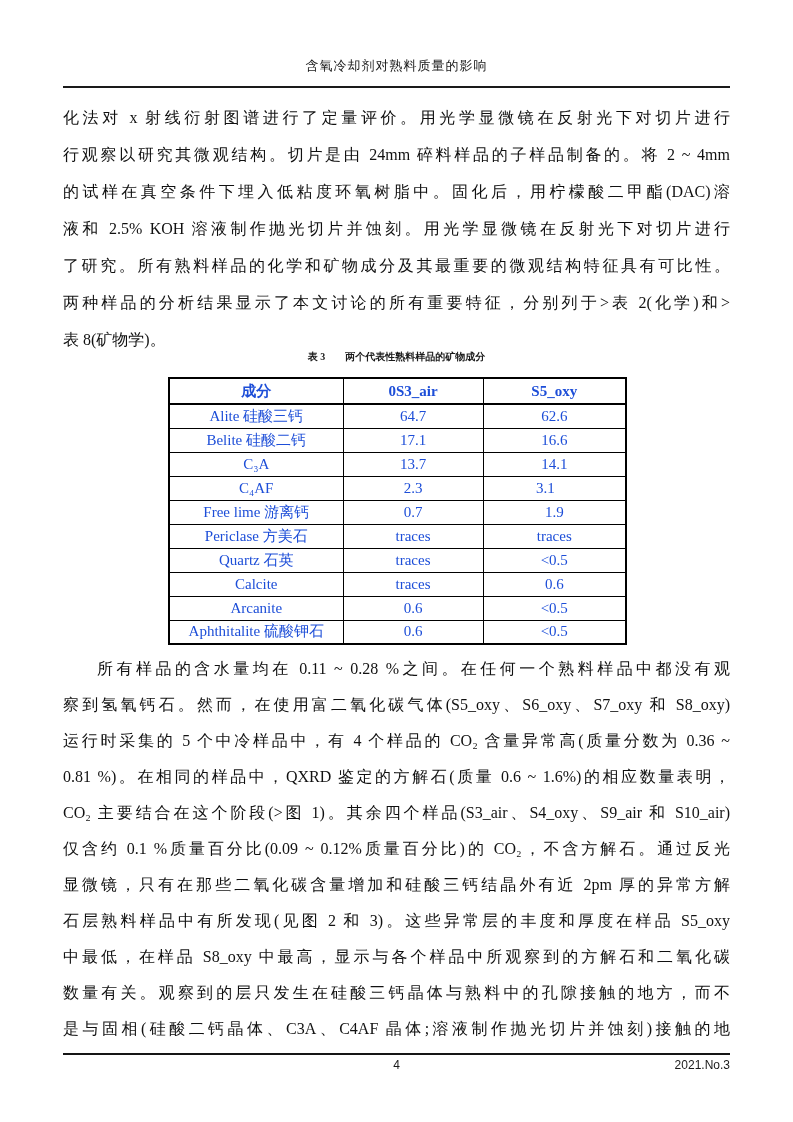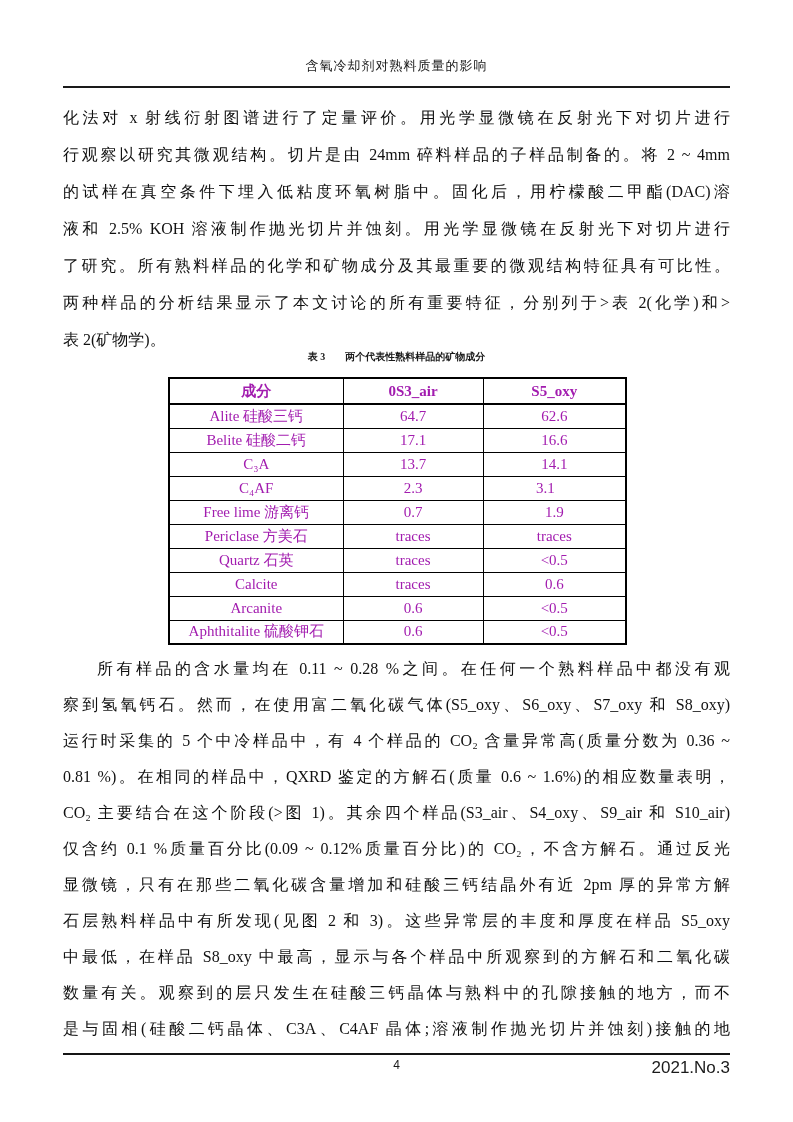--- a/index.html
+++ b/index.html
@@ -57,21 +57,21 @@
   .caption-title { margin-left: 20px; }
   
   table.minerals {
     position: absolute;
     top: 377px; left: 168px;
     width: 457px;
     border-collapse: collapse;
     table-layout: fixed;
     border: 2px solid #000;
     font-size: 15px;
-    color: #a21caf;
+    color: #1d4ed8;
   }
   table.minerals th, table.minerals td {
     border: 1px solid #000;
     height: 24px;
     text-align: center;
     vertical-align: middle;
     padding: 0;
   }
   table.minerals thead th {
     font-weight: bold;
@@ -92,41 +92,41 @@
     position: absolute;
     top: 1058px; left: 63px; width: 667px;
     text-align: center;
     font-size: 12px;
     font-family: "Liberation Sans", "DejaVu Sans", sans-serif;
     color: #1a1a1a;
   }
   .footer-issue {
     position: absolute;
     top: 1058px; right: 63px;
-    font-size: 17px;
+    font-size: 12px;
     font-family: "Liberation Sans", "DejaVu Sans", sans-serif;
     color: #1a1a1a;
   }
 </style>
 </head>
 <body>
 
 <div class="page">
 
   <div class="running-header">含氧冷却剂对熟料质量的影响</div>
   <div class="header-rule"></div>
 
   <div class="para p1">
     <div class="line">化法对 x 射线衍射图谱进行了定量评价。用光学显微镜在反射光下对切片进行</div>
     <div class="line">行观察以研究其微观结构。切片是由 24mm 碎料样品的子样品制备的。将 2 ~ 4mm</div>
     <div class="line">的试样在真空条件下埋入低粘度环氧树脂中。固化后，用柠檬酸二甲酯(DAC)溶</div>
     <div class="line">液和 2.5% KOH 溶液制作抛光切片并蚀刻。用光学显微镜在反射光下对切片进行</div>
     <div class="line">了研究。所有熟料样品的化学和矿物成分及其最重要的微观结构特征具有可比性。</div>
     <div class="line">两种样品的分析结果显示了本文讨论的所有重要特征，分别列于&gt;表 2(化学)和&gt;</div>
-    <div class="line short">表 2(矿物学)。</div>
+    <div class="line short">表 8(矿物学)。</div>
   </div>
 
   <div class="table-caption">
     <span class="caption-label">表 3</span><span class="caption-title">两个代表性熟料样品的矿物成分</span>
   </div>
 
   <table class="minerals">
     <colgroup>
         <col style="width:174px">
         <col style="width:140px">

